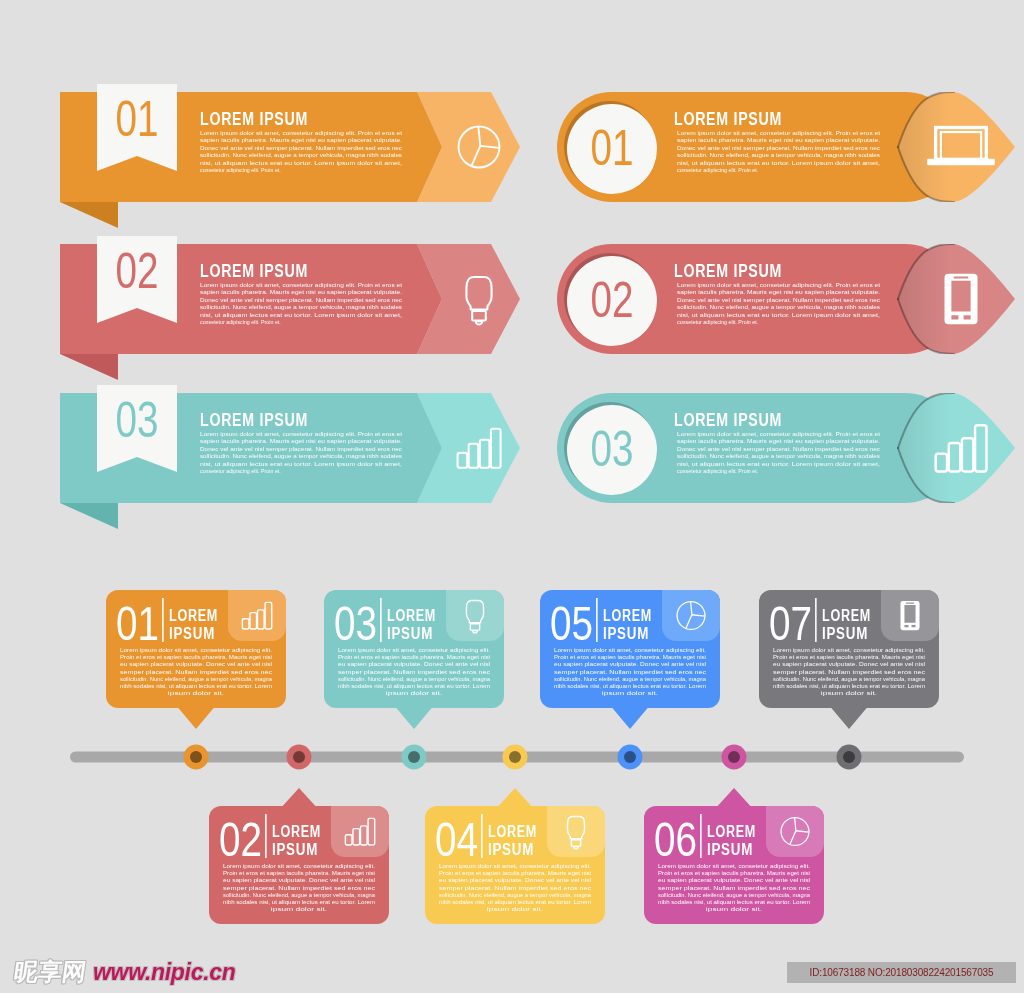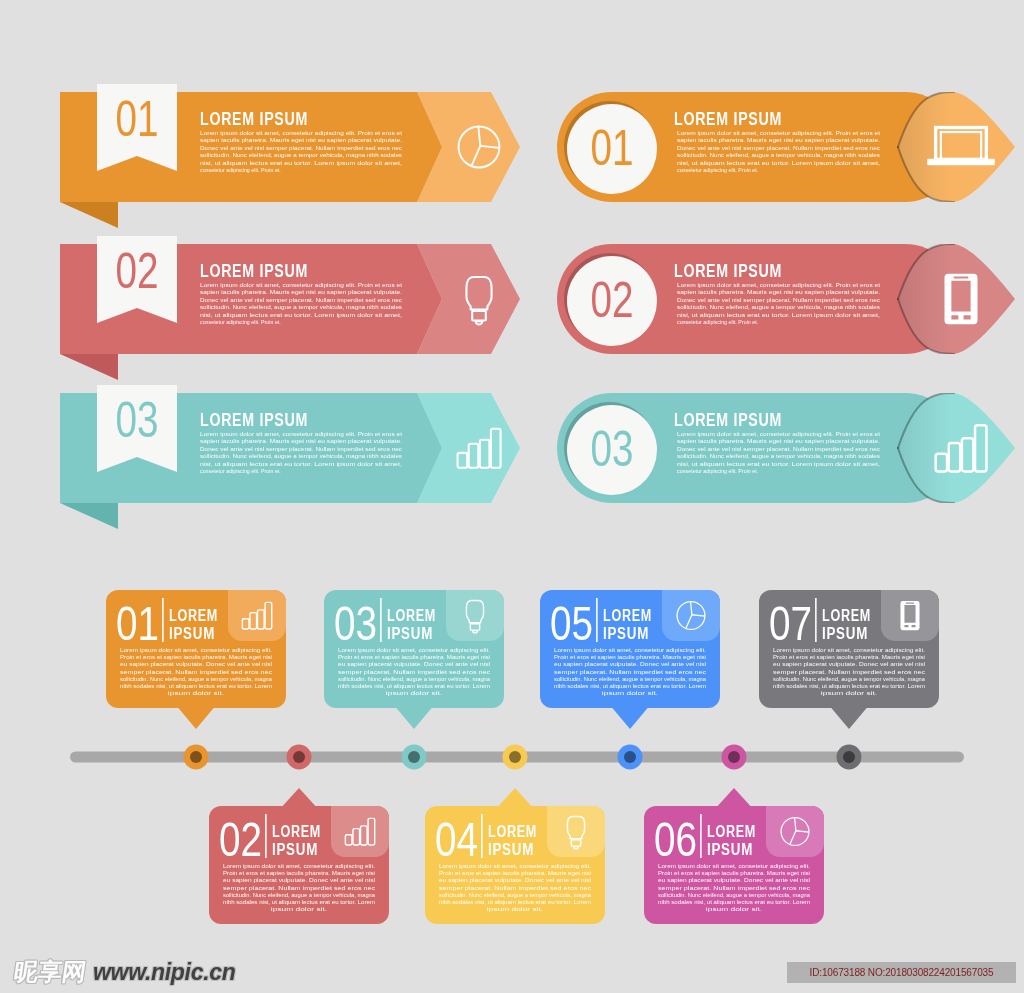--- a/index.html
+++ b/index.html
@@ -11,21 +11,21 @@
   text{font-family:"Liberation Sans",sans-serif;}
   .bignum{font-weight:400;letter-spacing:0px;}
   .ttl-cond{font-weight:700;letter-spacing:0.9px;}
   #watermark-layer{position:absolute;left:0;top:0;width:1024px;height:993px;pointer-events:none;}
   .wm-left{position:absolute;left:14px;top:960px;display:flex;align-items:baseline;gap:7px;}
   .wm-logo{font-family:"DejaVu Sans",sans-serif;font-weight:700;font-size:24px;
            color:#fcfcfc;letter-spacing:0px;line-height:1;transform:skewX(-8deg);
            text-shadow:-1px 0 #b9b9b9, 1px 0 #b9b9b9, 0 -1px #b9b9b9, 0 1px #b9b9b9,
                        -1px -1px #b9b9b9, 1px -1px #b9b9b9, -1px 1px #b9b9b9, 1px 1px #b9b9b9;}
   .wm-site{font-family:"Liberation Sans",sans-serif;font-weight:700;font-style:italic;
-           font-size:23px;color:#404040;letter-spacing:-0.3px;line-height:1;
+           font-size:23px;color:#be185d;letter-spacing:-0.3px;line-height:1;
            text-shadow:-1px 0 #c0c0c0, 1px 0 #c0c0c0, 0 -1px #c0c0c0, 0 1px #c0c0c0,
                        -1px -1px #c0c0c0, 1px -1px #c0c0c0, -1px 1px #c0c0c0, 1px 1px #c0c0c0;}
   .wm-id{position:absolute;left:787px;top:962px;width:229px;height:21px;
          background:#b2b2b2;color:#7f1d1d;font-size:10px;line-height:21px;
          text-align:center;font-family:"Liberation Sans",sans-serif;letter-spacing:-0.15px;
          white-space:nowrap;overflow:hidden;}
 </style>
 </head>
 <body>
 

